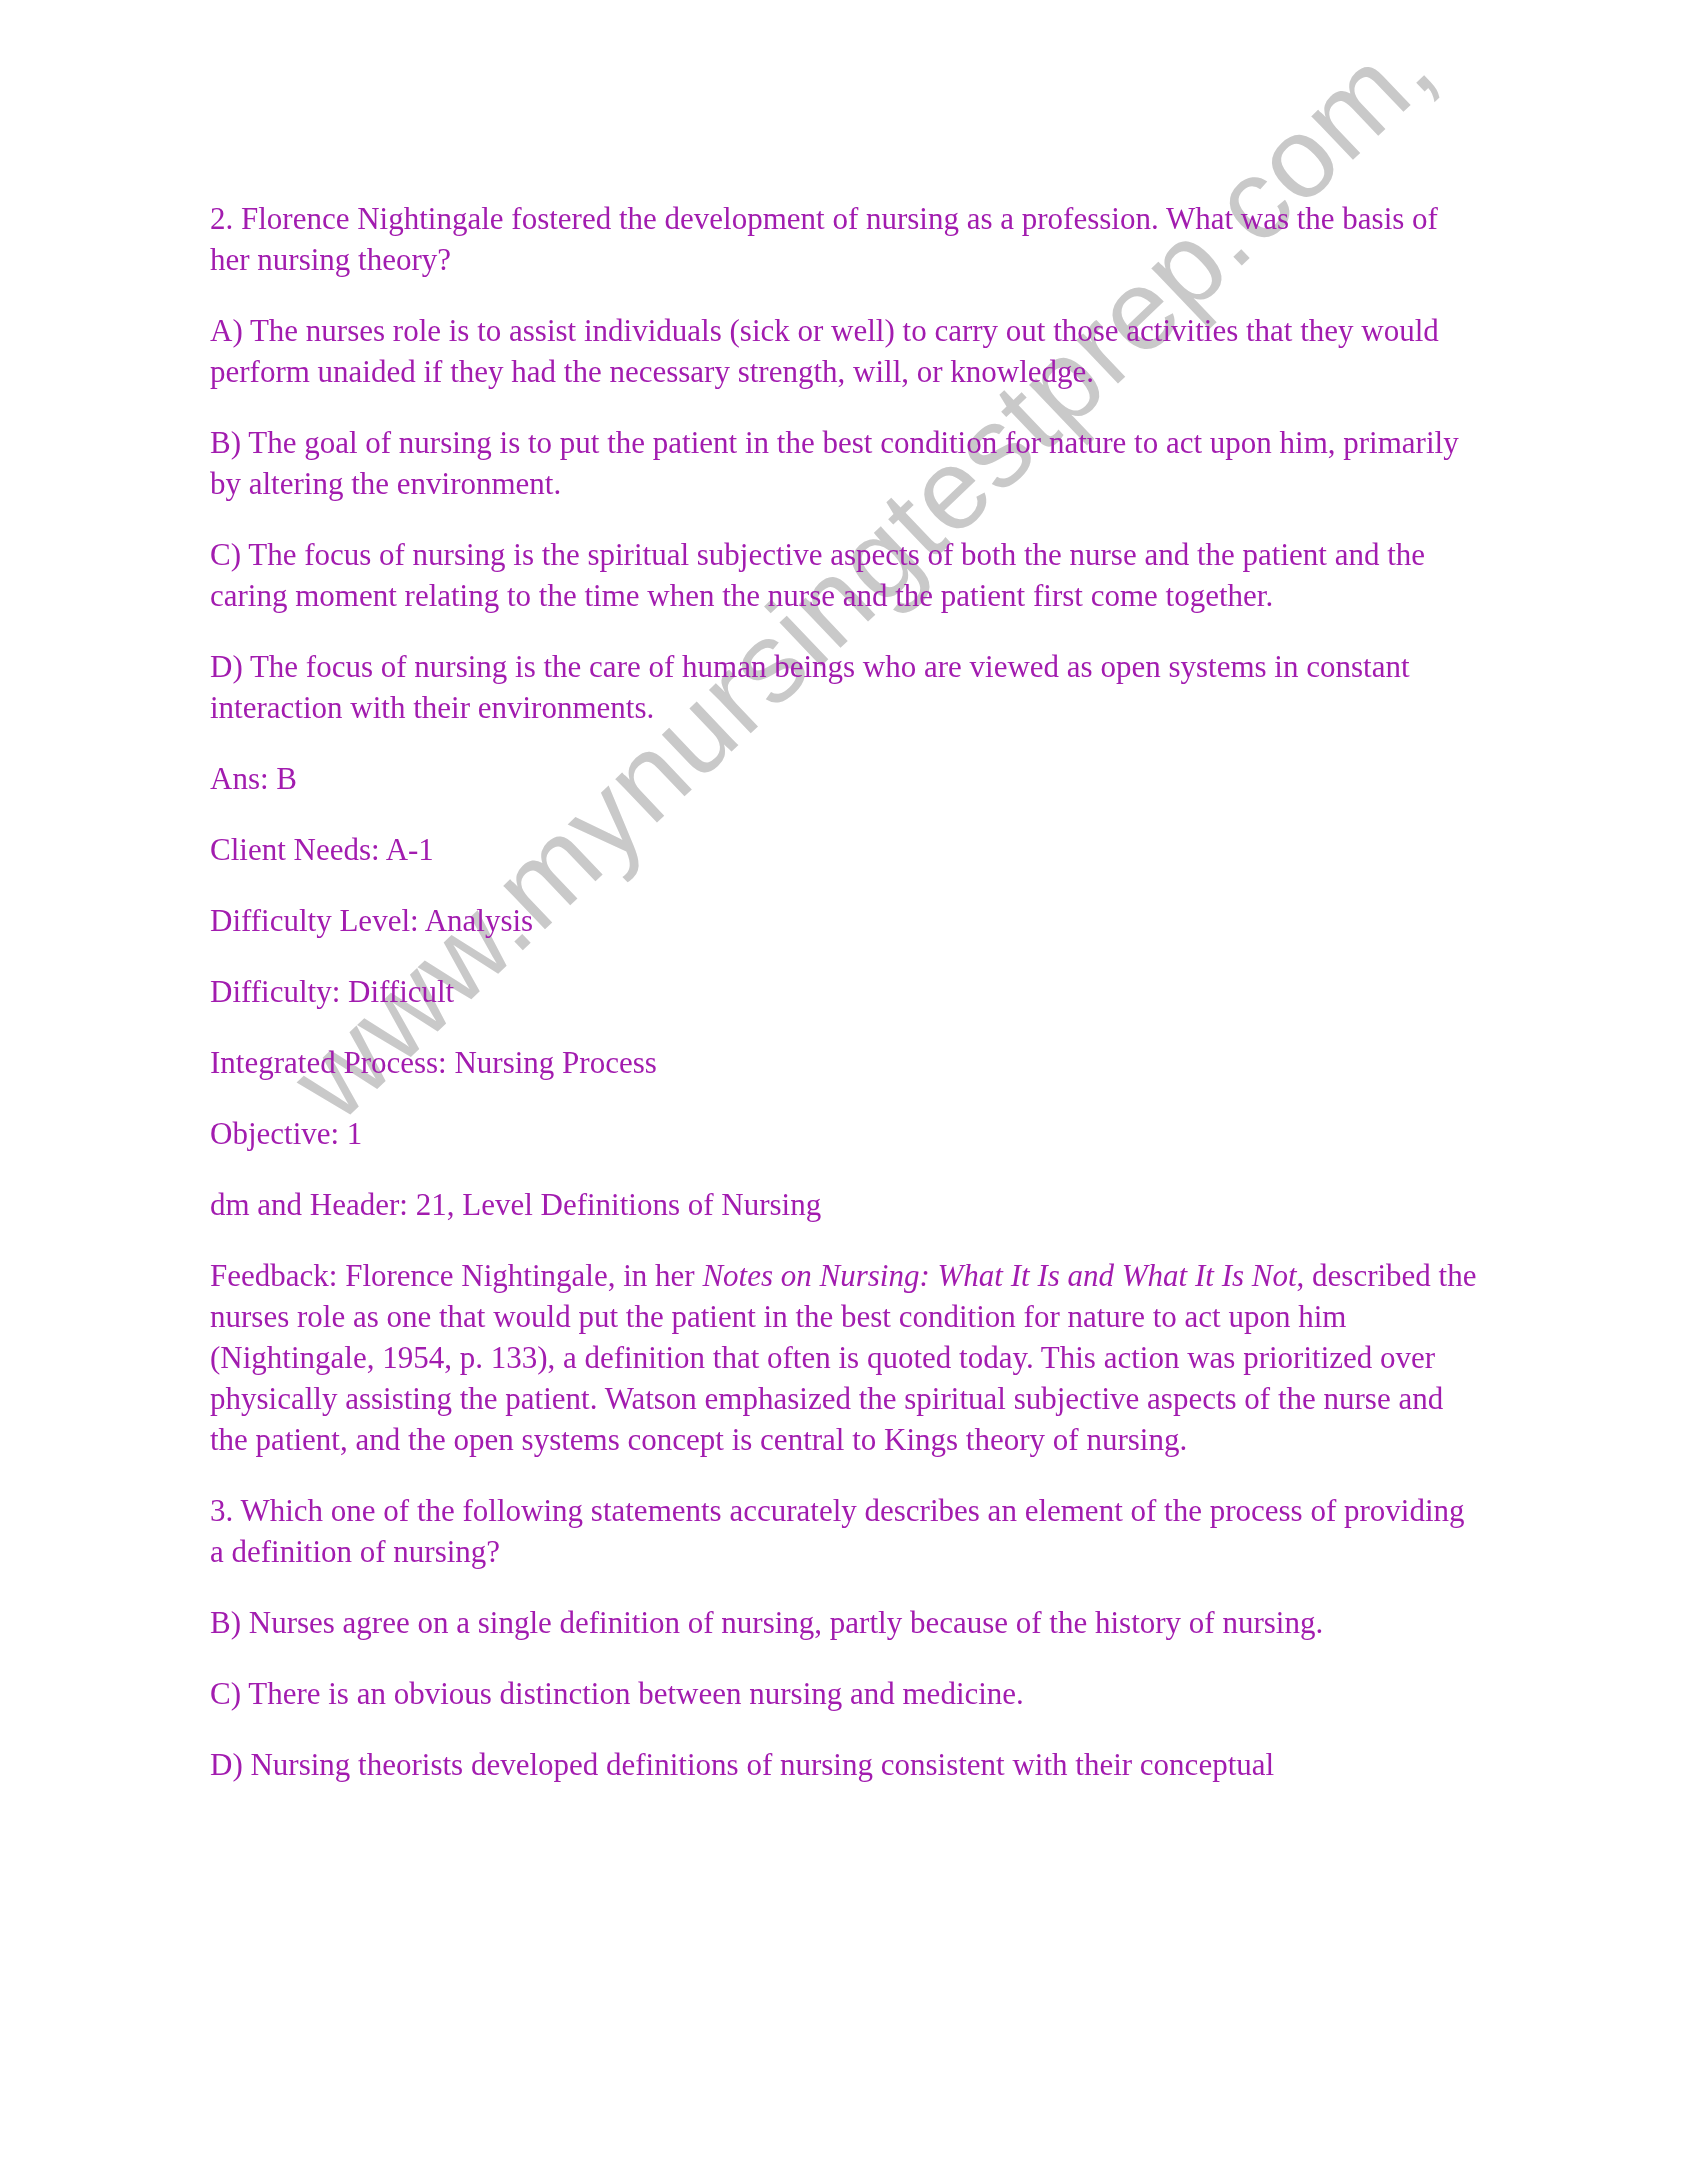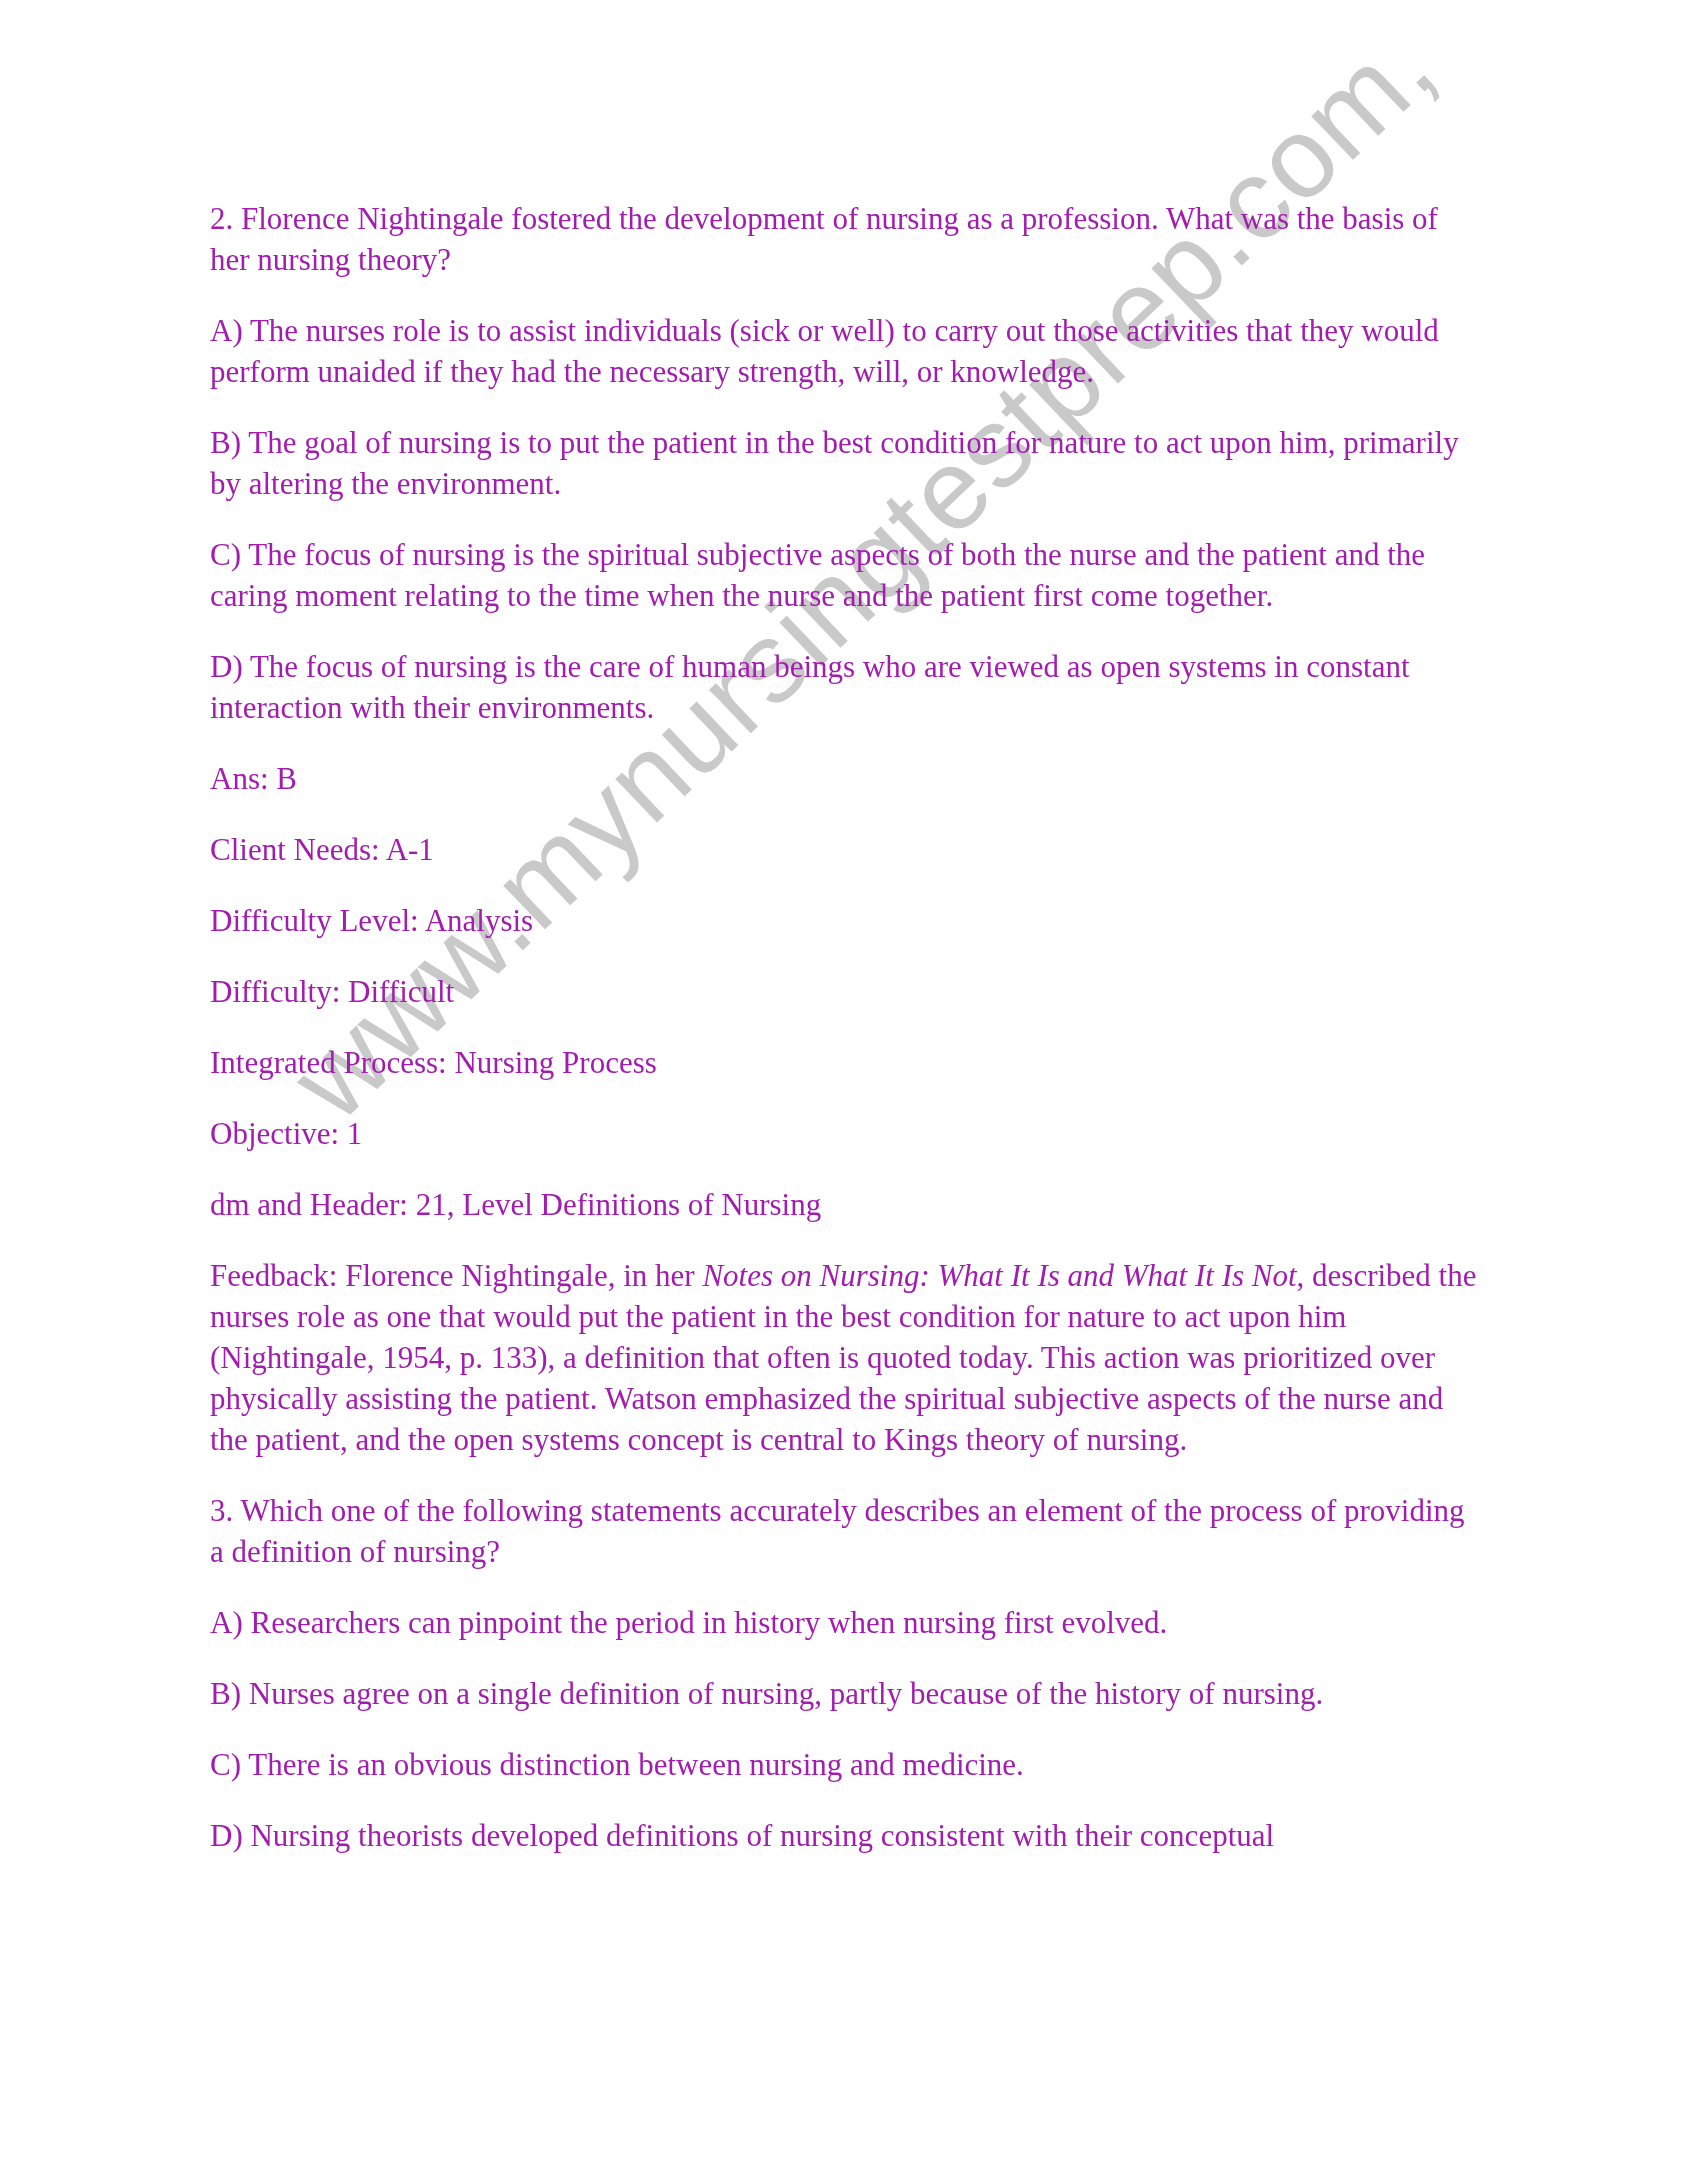--- a/index.html
+++ b/index.html
@@ -34,18 +34,17 @@
   <p class="para">D) The focus of nursing is the care of human beings who are viewed as open systems in constant interaction with their environments.</p>
   <p class="para single">Ans: B</p>
   <p class="para single">Client Needs: A-1</p>
   <p class="para single">Difficulty Level: Analysis</p>
   <p class="para single">Difficulty: Difficult</p>
   <p class="para single">Integrated Process: Nursing Process</p>
   <p class="para single">Objective: 1</p>
   <p class="para single">dm and Header: 21, Level Definitions of Nursing</p>
   <p class="para"><span>Feedback: Florence Nightingale, in her </span><i>Notes on Nursing: What It Is and What It Is Not</i><span>, described the nurses role as one that would put the patient in the best condition for nature to act upon him (Nightingale, 1954, p. 133), a definition that often is quoted today. This action was prioritized over physically assisting the patient. Watson emphasized the spiritual subjective aspects of the nurse and the patient, and the open systems concept is central to Kings theory of nursing.</span></p>
   <p class="para">3. Which one of the following statements accurately describes an element of the process of providing a definition of nursing?</p>
-  <p class="para">A) Researchers can pinpoint the period in history when nursing first evolved.</p>
   <p class="para">B) Nurses agree on a single definition of nursing, partly because of the history of nursing.</p>
   <p class="para">C) There is an obvious distinction between nursing and medicine.</p>
   <p class="para">D) Nursing theorists developed definitions of nursing consistent with their conceptual</p>
 </div>
 
 
 </body></html>

